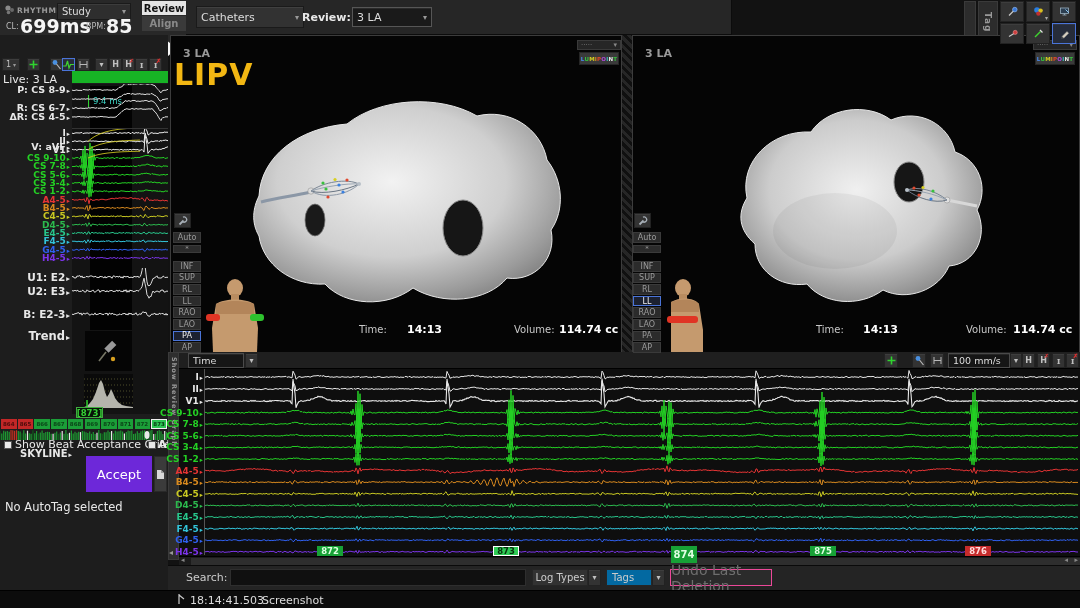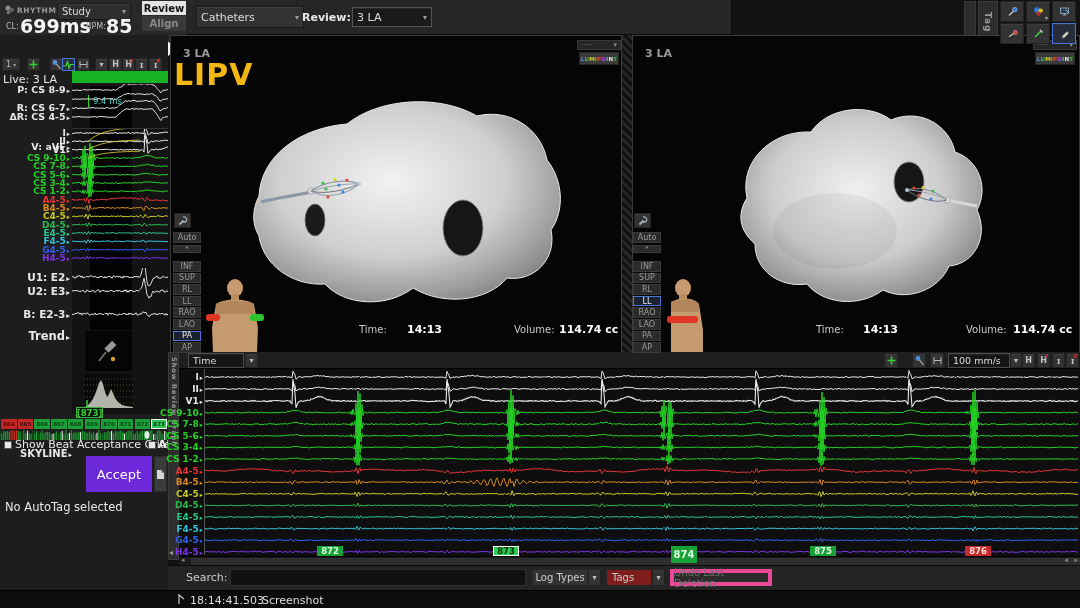--- a/index.html
+++ b/index.html
@@ -251,23 +251,23 @@
     <span class="abs" style="left:2px;top:-1px;font-size:7px;color:#888">◂</span>
     <span class="abs" style="right:12px;top:-1px;font-size:7px;color:#888">◂</span>
     <span class="abs" style="right:2px;top:-1px;font-size:7px;color:#888">▸</span>
   </div>
 
   <div class="abs" style="left:168px;top:565px;width:912px;height:25px;background:#242424;border-top:1px solid #0a0a0a"></div>
   <div class="abs" style="left:186px;top:571px;font-size:11px;color:#ccc">Search:</div>
   <input class="abs" style="left: 230px; top: 569px; width: 296px; height: 17px; background: rgb(16, 16, 16); border: 1px solid rgb(46, 46, 46); color: rgb(221, 221, 221); font-size: 10px; padding: 0px 4px;">
   <div class="btn" style="left:532px;top:569px;width:56px;height:17px;background:#323232;border:1px solid #262626;font-size:10px;color:#ccc">Log Types</div>
   <div class="ico" style="left:588px;top:569px;width:13px;height:17px;font-size:8px">▾</div>
-  <div class="btn" style="left:606px;top:569px;width:46px;height:17px;background:#7f1d1d;border:1px solid #262626;font-size:10px;color:#ccc;justify-content:flex-start;padding-left:5px">Tags</div>
+  <div class="btn" style="left:606px;top:569px;width:46px;height:17px;background:#0369a1;border:1px solid #262626;font-size:10px;color:#ccc;justify-content:flex-start;padding-left:5px">Tags</div>
   <div class="ico" style="left:652px;top:569px;width:13px;height:17px;font-size:8px">▾</div>
-  <div class="btn" style="left:670px;top:569px;width:102px;height:17px;background:#2b2b2b;border:4px solid #ec4899;font-size:10px;color:#6e6e6e">Undo Last Deletion</div>
+  <div class="btn" style="left:670px;top:569px;width:102px;height:17px;background:#2b2b2b;border:1px solid #ec4899;font-size:14px;color:#6e6e6e">Undo Last Deletion</div>
 
   <div class="abs" style="left:0;top:590px;width:1080px;height:18px;background:#0c0c0c;border-top:1px solid #000"></div>
   <svg class="abs" style="left:177px;top:593px" width="9" height="12">
       <path d="M2,1V11M2,2L7,6" stroke="#ccc" stroke-width="1.2" fill="none"></path>
     </svg>
   <div class="abs" style="left:190px;top:594px;font-size:11px;color:#ddd">18:14:41.503</div>
   <div class="abs" style="left:262px;top:594px;font-size:11px;color:#ddd">Screenshot</div>
 <div class="siglabel" style="right: 1010px; top: 90px; font-size: 9.5px; color: rgb(232, 232, 232);"><span>P: CS 8-9</span><span class="arr">▸</span></div>
     <div class="siglabel" style="right: 1010px; top: 99px; font-size: 9.5px; color: rgb(232, 232, 232); margin-top: 48px;"><span>V: aVF</span><span class="arr">▸</span></div>
     <div class="siglabel" style="right: 1010px; top: 108px; font-size: 9.5px; color: rgb(232, 232, 232);"><span>R: CS 6-7</span><span class="arr">▸</span></div>

